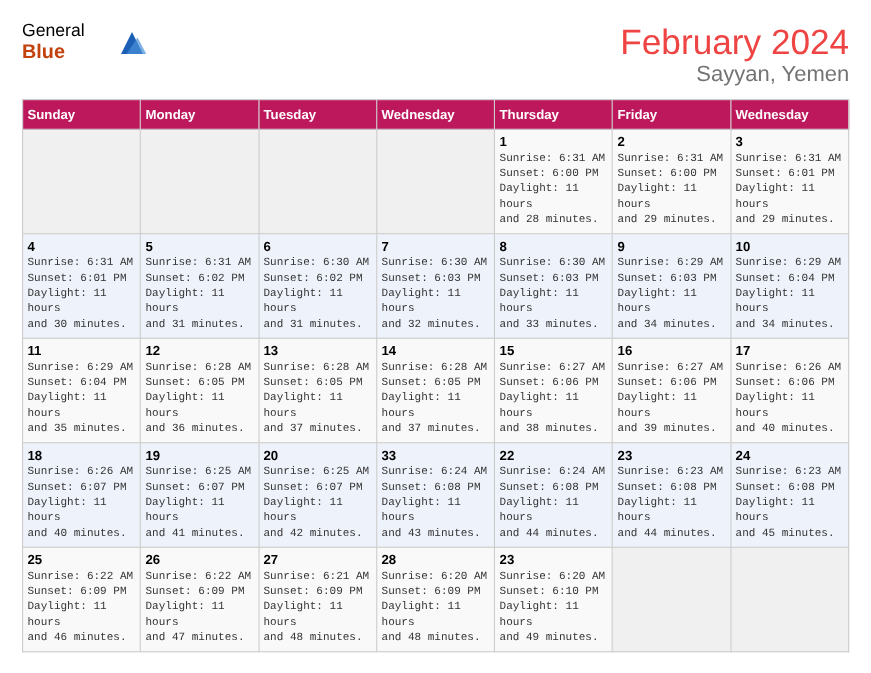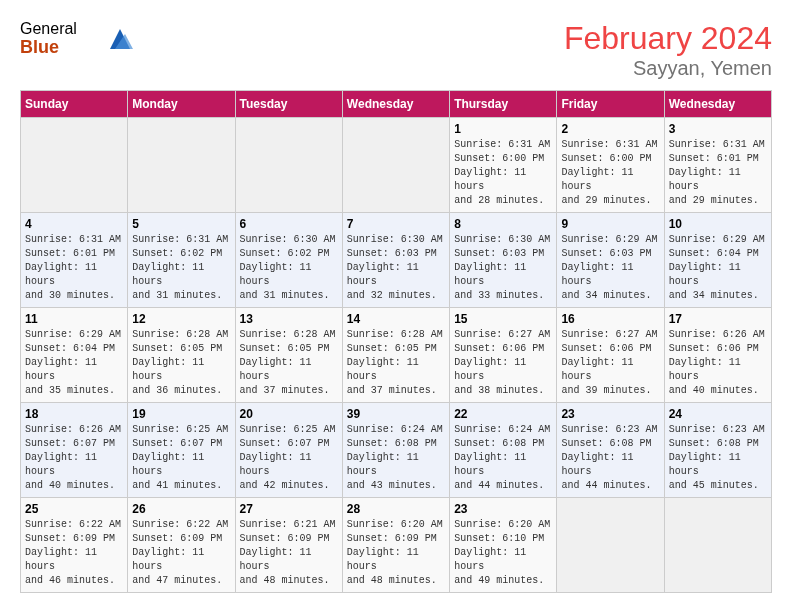--- a/index.html
+++ b/index.html
@@ -266,21 +266,21 @@
 and 41 minutes.</div>
         </td>
         <td>
           <div class="day-number">20</div>
           <div class="day-detail" style="white-space: pre-line;">Sunrise: 6:25 AM
 Sunset: 6:07 PM
 Daylight: 11 hours
 and 42 minutes.</div>
         </td>
         <td>
-          <div class="day-number">39</div>
+          <div class="day-number">33</div>
           <div class="day-detail" style="white-space: pre-line;">Sunrise: 6:24 AM
 Sunset: 6:08 PM
 Daylight: 11 hours
 and 43 minutes.</div>
         </td>
         <td>
           <div class="day-number">22</div>
           <div class="day-detail" style="white-space: pre-line;">Sunrise: 6:24 AM
 Sunset: 6:08 PM
 Daylight: 11 hours

